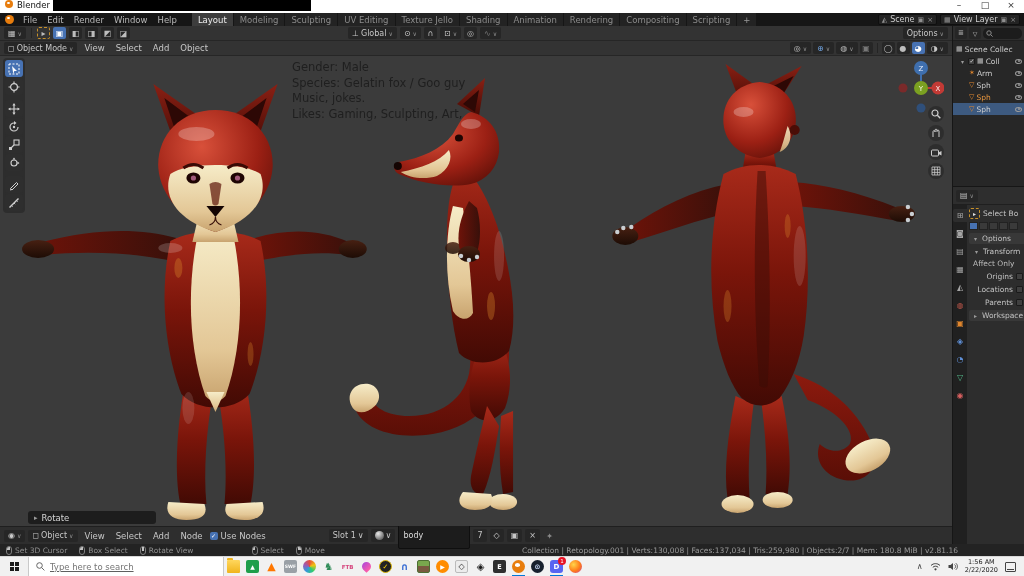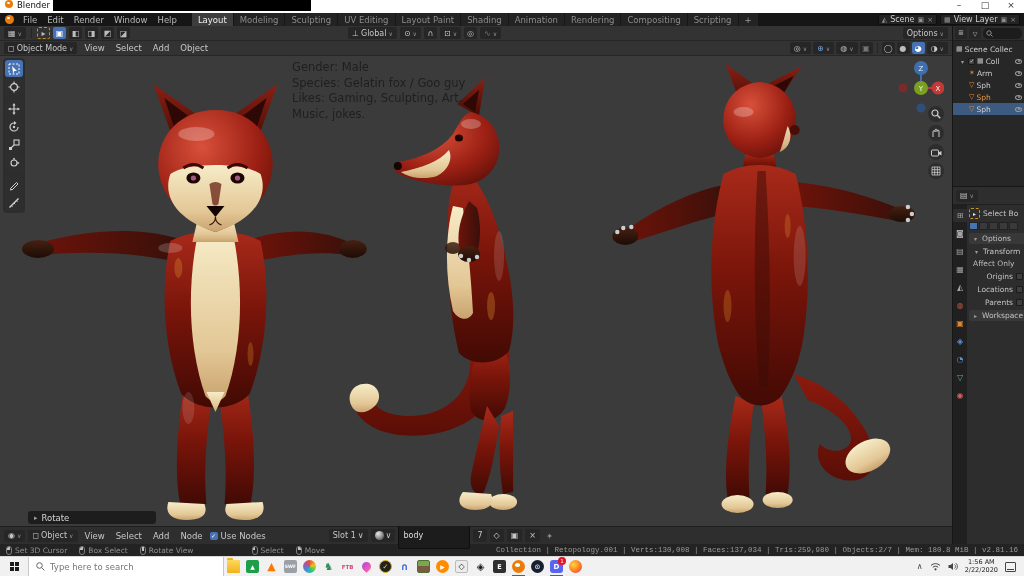--- a/index.html
+++ b/index.html
@@ -101,30 +101,30 @@
   .usecb { width:8px; height:8px; background:#4772b3; border-radius:2px; color:#fff; font-size:6px; display:flex; align-items:center; justify-content:center; }
   .msphere { width:9px; height:9px; border-radius:50%; background:radial-gradient(circle at 35% 30%, #e8e8e8, #6f6f6f 70%); }
 
   
   .statusbar { height:12px; background:#232323; display:flex; align-items:center; font-size:7.5px; color:#8f8f8f; padding:0 6px; gap:12px; }
   .hint { display:flex; align-items:center; gap:3px; }
   .mouse { width:6px; height:9px; border:1px solid #7e7e7e; border-radius:3px; position:relative; }
   .mouse.l::after { content:""; position:absolute; left:0; top:0; width:2.5px; height:3.5px; background:#c2c2c2; border-radius:2px 0 0 0; }
   .mouse.m::after { content:""; position:absolute; left:1.5px; top:0; width:1.5px; height:4px; background:#c2c2c2; }
   .mouse.r::after { content:""; position:absolute; right:0; top:0; width:2.5px; height:3.5px; background:#c2c2c2; border-radius:0 2px 0 0; }
-  .stats { margin-left:auto; color:#9a9a9a;font-family:Liberation Mono, monospace; }
+  .stats { margin-left:auto; margin-right:60px; color:#9a9a9a; }
   .hint-gap { margin-left:46px; }
 
   
   .taskbar { height:20px; background:#f1f1f1; border-top:1px solid #d8d8d8; display:flex; align-items:center; }
   .startbtn { width:28px; height:20px; display:flex; align-items:center; justify-content:center; }
   .winlogo { display:grid; grid-template-columns:4px 4px; grid-template-rows:4px 4px; gap:1px; }
   .winlogo div { background:#1a1a1a; }
   .searchbox { width:196px; height:20px; background:#fff; border:1px solid #c9c9c9; border-top:none; border-bottom:none; display:flex; align-items:center; gap:5px; padding:0 7px; }
-  .searchbox input { border:none; outline:none; font-size:8.5px; color:#5f5f5f; width:150px; font-family:"DejaVu Sans",sans-serif; background:transparent; }
+  .searchbox input { border:none; outline:none; font-size:8.5px; color:#5f5f5f; width:150px; font-family:"DejaVu Sans",sans-serif; background:transparent;text-decoration:underline; }
   .tb-icons { display:flex; }
   .tb-icon { width:19px; height:20px; display:flex; align-items:center; justify-content:center; position:relative; }
   .tb-icon.running::after { content:""; position:absolute; bottom:0; left:3px; right:3px; height:2px; background:#0078d7; }
   .ic { width:13px; height:13px; display:flex; align-items:center; justify-content:center; font-weight:bold; font-size:8px; border-radius:2px; }
   .i-folder .ic { background:linear-gradient(#ffd75e,#f0b41c); border-radius:1px; position:relative; }
   .i-folder .ic::before { content:""; position:absolute; top:-2px; left:0; width:6px; height:2px; background:#f0b41c; border-radius:1px 1px 0 0; }
   .i-photos .ic { background:#1e9e4a; color:#fff; font-size:6px; }
   .i-vlc .ic { color:#ff7700; font-size:11px; }
   .i-swf .ic { background:#9aa0a6; color:#fff; font-size:4.5px; }
   .i-paint .ic { border-radius:50%; background:conic-gradient(#e74c3c,#f1c40f,#2ecc71,#3498db,#9b59b6,#e74c3c); }
@@ -171,21 +171,21 @@
     <span class="mitem">File</span>
     <span class="mitem">Edit</span>
     <span class="mitem">Render</span>
     <span class="mitem">Window</span>
     <span class="mitem">Help</span>
     <div class="wtabs">
       <span class="wtab active">Layout</span>
       <span class="wtab">Modeling</span>
       <span class="wtab">Sculpting</span>
       <span class="wtab">UV Editing</span>
-      <span class="wtab">Layout Paint</span>
+      <span class="wtab">Texture Jello</span>
       <span class="wtab">Shading</span>
       <span class="wtab">Animation</span>
       <span class="wtab">Rendering</span>
       <span class="wtab">Compositing</span>
       <span class="wtab">Scripting</span>
       <span class="wtab add">+</span>
     </div>
     <div class="topsel">
       <div class="selbox">
         <span class="mini">◭</span>
@@ -405,22 +405,22 @@
             <ellipse cx="742" cy="56" rx="10" ry="5" fill="#ffffff" opacity="0.25"></ellipse>
             <ellipse cx="798" cy="200" rx="6" ry="30" fill="#ffffff" opacity="0.13"></ellipse>
             <ellipse cx="726" cy="250" rx="4" ry="16" fill="#d98a2b" opacity="0.3"></ellipse>
             <ellipse cx="786" cy="170" rx="3" ry="12" fill="#d98a2b" opacity="0.3"></ellipse>
           </g>
         </svg>
 
         <div class="anno">
           <div class="l">Gender: Male</div>
           <div class="l">Species: Gelatin fox / Goo guy</div>
+          <div class="l">Music, jokes.</div>
           <div class="l">Likes: Gaming, Sculpting, Art,</div>
-          <div class="l">Music, jokes.</div>
         </div>
 
         <div class="vtools">
           <div class="vtool active">
             <svg width="12" height="12">
                 <rect x="1" y="1" width="10" height="10" fill="none" stroke="#fff" stroke-width="1" stroke-dasharray="2 1.5"></rect>
                 <path d="M4,3 L9,8 L6.3,8 L5.3,11 Z" fill="#fff"></path>
               </svg>
           </div>
           <div class="vtool">

